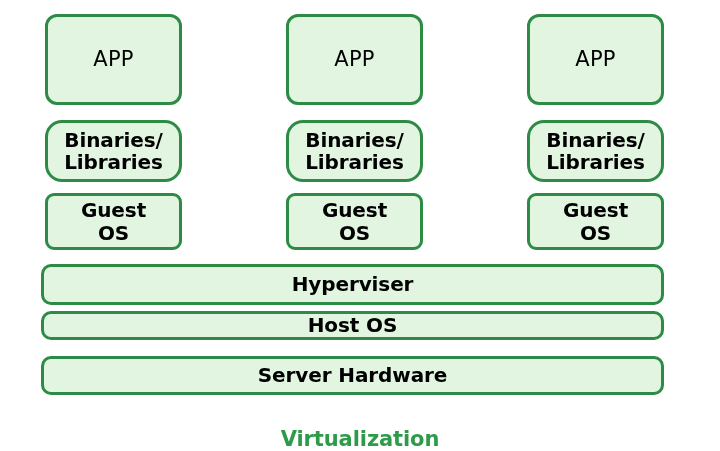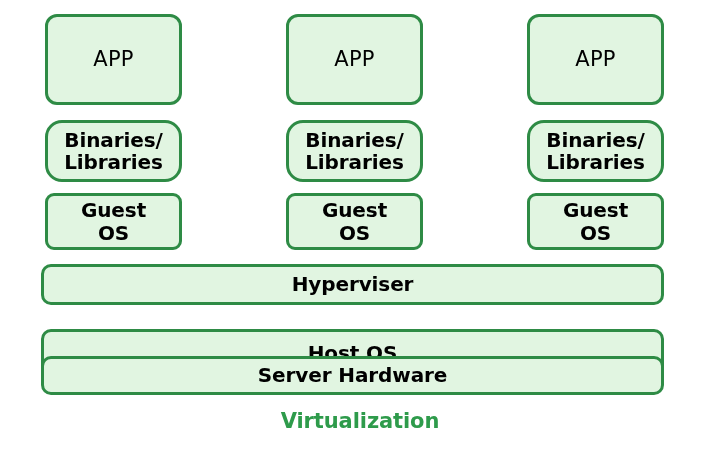--- a/index.html
+++ b/index.html
@@ -75,29 +75,29 @@
   
   .box.bar {
     left: 41px;
     width: 623px;
     border-radius: 10px;
     font-size: 20px;
     font-weight: 700;
     letter-spacing: -0.1px;
   }
   .bar-hypervisor { top: 264px; height: 41px; }
-  .bar-hostos     { top: 329px; height: 48px; }
+  .bar-hostos     { top: 311px; height: 29px; }
   .bar-hardware   { top: 356px; height: 39px; }
 
   
   .caption {
     position: absolute;
     left: 0;
     right: 0;
-    top: 409px;
+    top: 427px;
     text-align: center;
     color: #2E9B4B;
     font-size: 21px;
     font-weight: 700;
     letter-spacing: -0.1px;
   }
 
   .line { display: block; }
 </style>
 </head>

